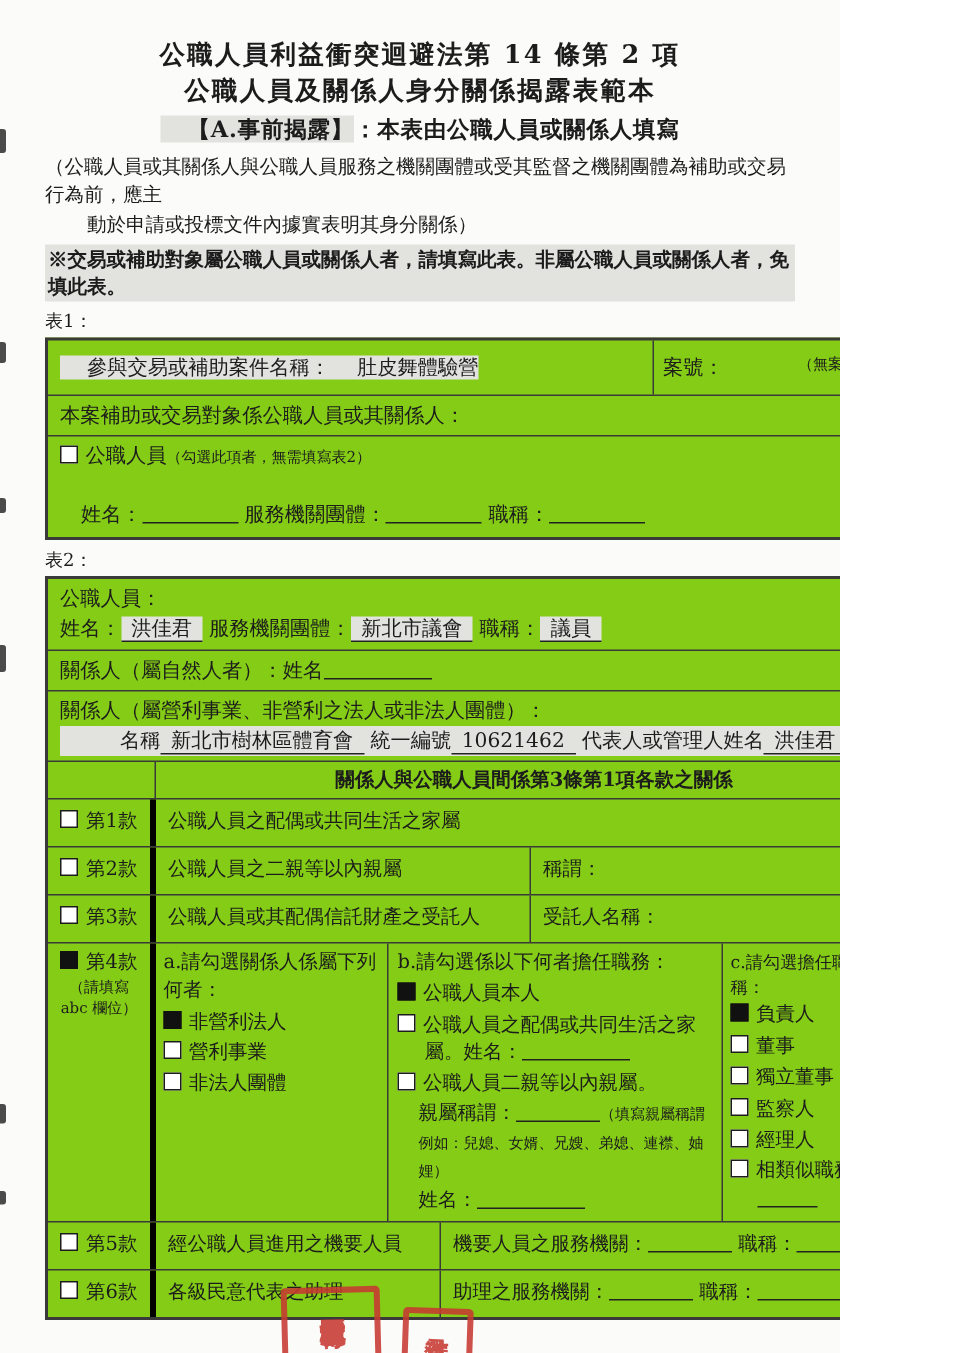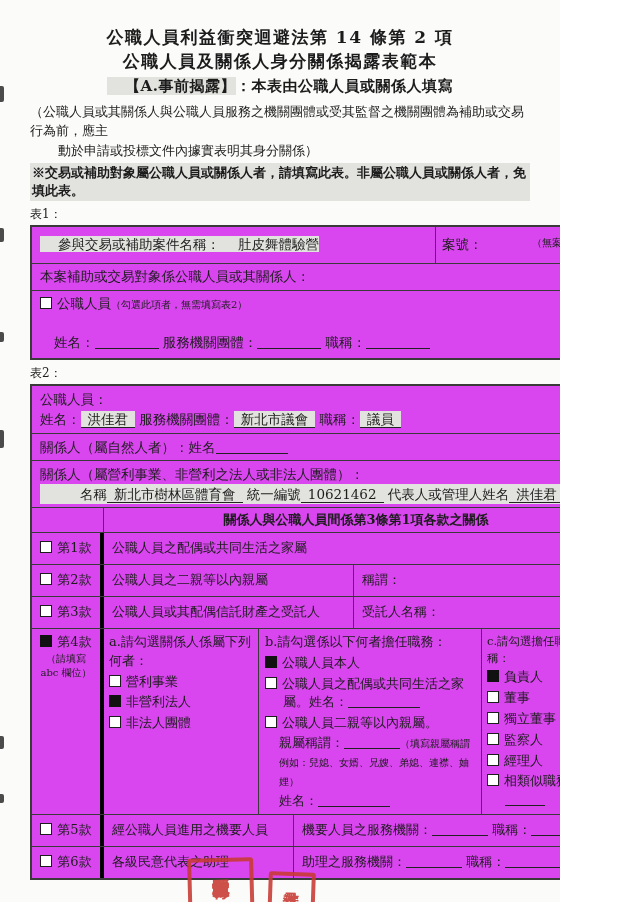--- a/index.html
+++ b/index.html
@@ -13,21 +13,21 @@
   .content { padding: 26px 30px 0 30px; }
 
   .title-line { text-align:center; font-weight:bold; font-size:17px; letter-spacing:1.5px; line-height:1.4; }
   .subtitle-line { text-align:center; font-weight:bold; font-size:15px; margin-top:3px; letter-spacing:0.5px; }
   .hl { background:#e2e2de;padding-left:18px; }
   .paren-note { font-size:13px; line-height:1.5; margin-top:6px; }
   .paren-note .l2 { padding-left:28px; }
   .notice-line { font-size:13px; font-weight:600; margin-top:3px; padding:1px 2px; display:inline-block; }
   .tbl-label { font-size:12px; margin:5px 0 2px 0; }
 
-  .tbl { width:580px; border:2px solid #3a3a3a; background:#d946ef; }
+  .tbl { width:580px; border:2px solid #3a3a3a; background:#84cc16; }
   .row { border-top:1px solid #3a3a3a; font-size:13.5px; padding:4px 8px; }
   .row:first-child { border-top:none; }
 
   .t1r1 { display:flex; padding:0; }
   .t1r1 .cl { flex:1; padding:9px 8px; border-right:1px solid #3a3a3a; }
   .t1r1 .cr { width:172px; padding:9px 6px; white-space:nowrap; overflow:hidden; display:flex; justify-content:space-between; }
   .t1r3 .fields { padding-left:14px; margin-top:21px; margin-bottom:2px; }
 
   .cb { display:inline-block; width:12px; height:12px; border:1.5px solid #1c1c1c; background:#fff; margin-right:5px; vertical-align:-1px; }
   .cb[data-checked="true"] { background:#111; border-color:#111; }
@@ -164,22 +164,22 @@
         </div>
 
         <div class="rr r4">
           <div class="c1">
             <div><span class="cb" data-checked="true"></span><span>第4款</span></div>
             <div class="note10">（請填寫</div>
             <div class="note10">abc 欄位）</div>
           </div>
           <div class="ca">
             <div class="colhead">a.請勾選關係人係屬下列何者：</div>
+            <div class="opt"><span class="cb" data-checked="true"></span><span>非營利法人</span></div>
             <div class="opt"><span class="cb" data-checked="false"></span><span>營利事業</span></div>
-            <div class="opt"><span class="cb" data-checked="true"></span><span>非營利法人</span></div>
             <div class="opt"><span class="cb" data-checked="false"></span><span>非法人團體</span></div>
           </div>
           <div class="cb2">
             <div class="colhead">b.請勾選係以下何者擔任職務：</div>
             <div class="opt"><span class="cb" data-checked="true"></span><span>公職人員本人</span></div>
             <div class="opt"><span class="cb" data-checked="false"></span><span>公職人員之配偶或共同生活之家屬。姓名：</span><span class="bl w72"></span></div>
             <div class="opt"><span class="cb" data-checked="false"></span><span>公職人員二親等以內親屬。</span></div>
             <div class="sub"><span>親屬稱謂：</span><span class="bl w56"></span><span class="note10">（填寫親屬稱謂例如：兒媳、女婿、兄嫂、弟媳、連襟、妯娌）</span></div>
             <div class="sub"><span>姓名：</span><span class="bl w72"></span></div>
           </div>

